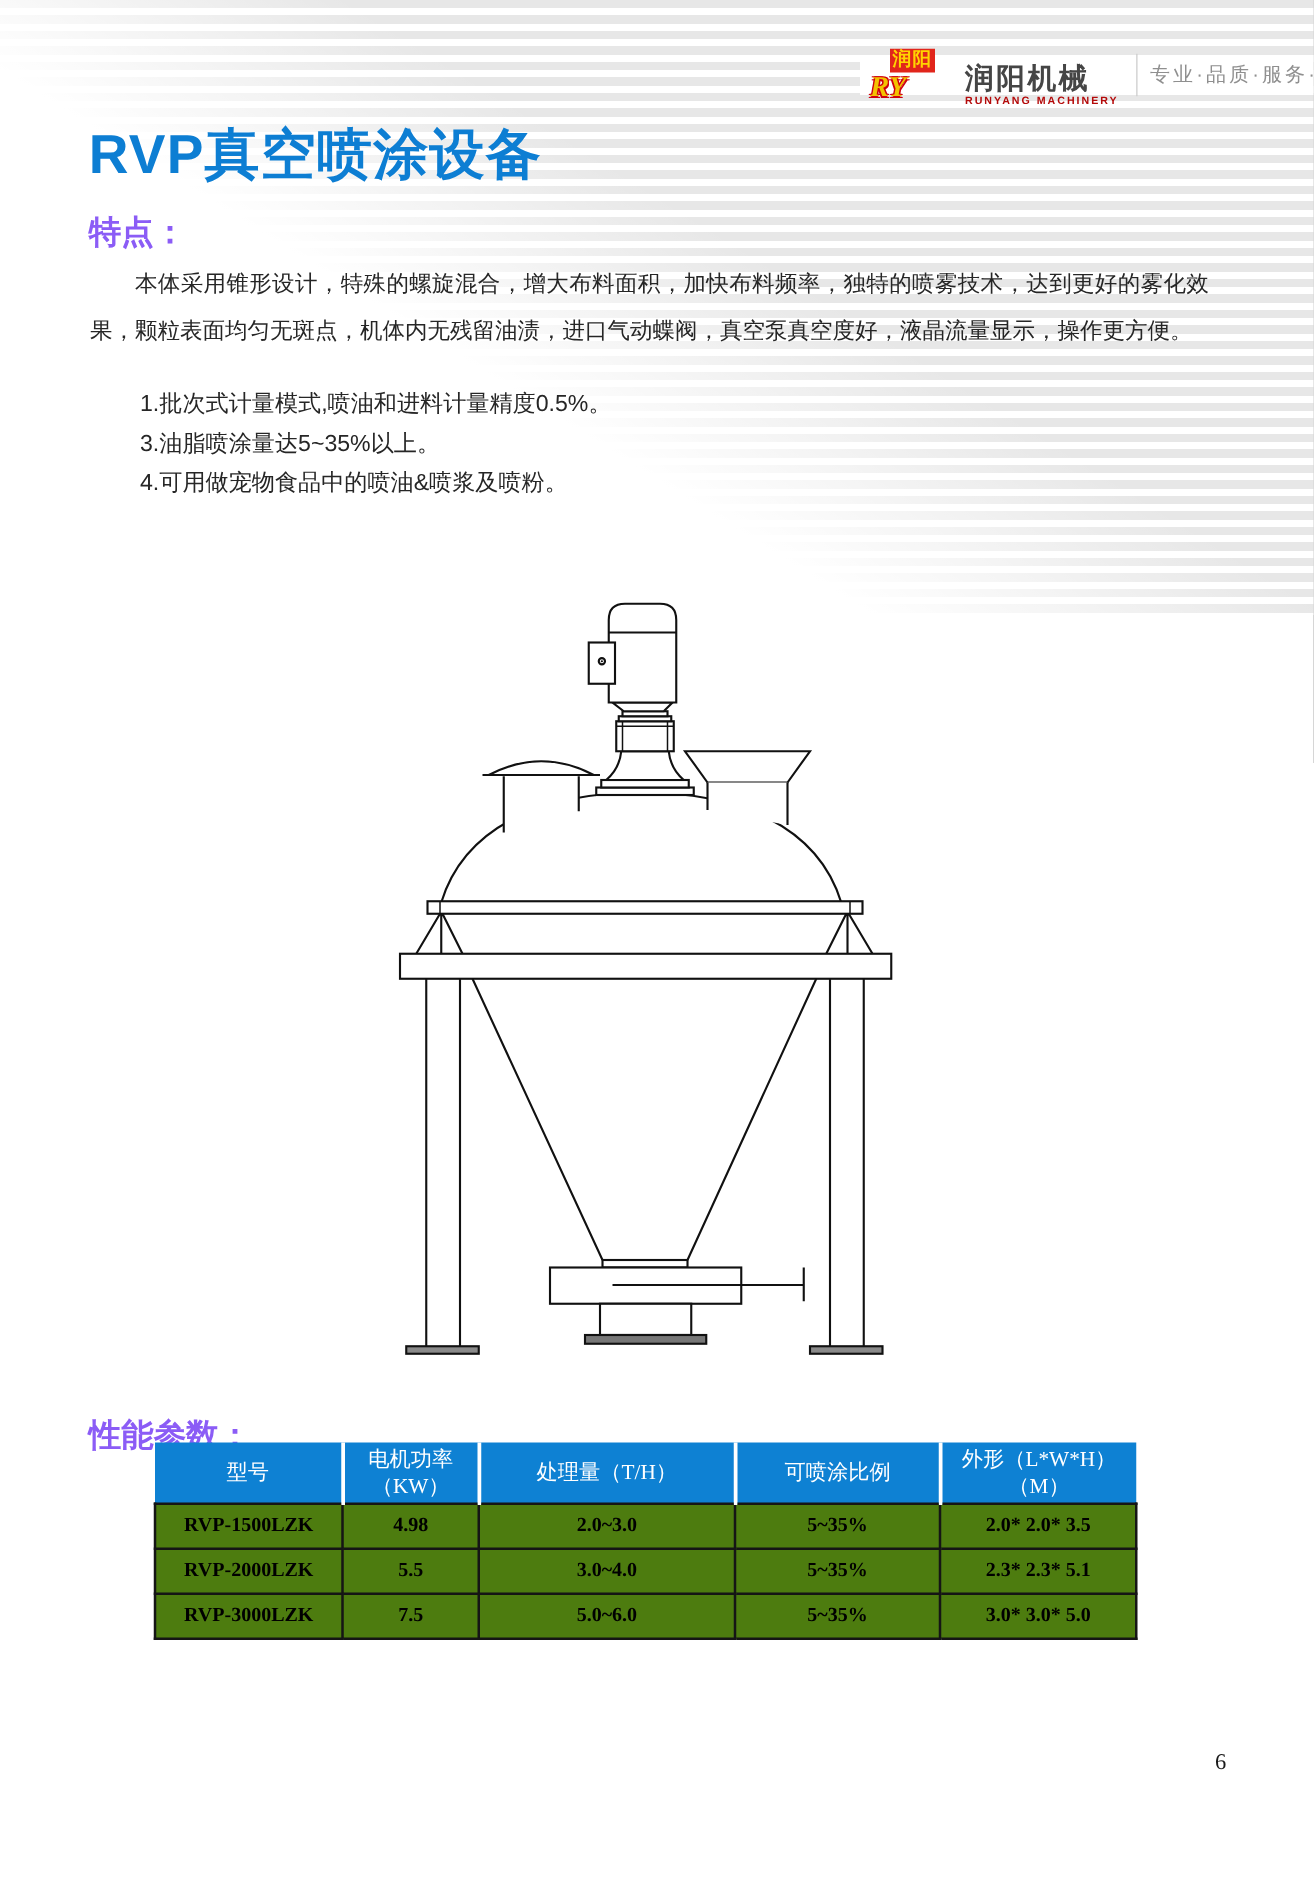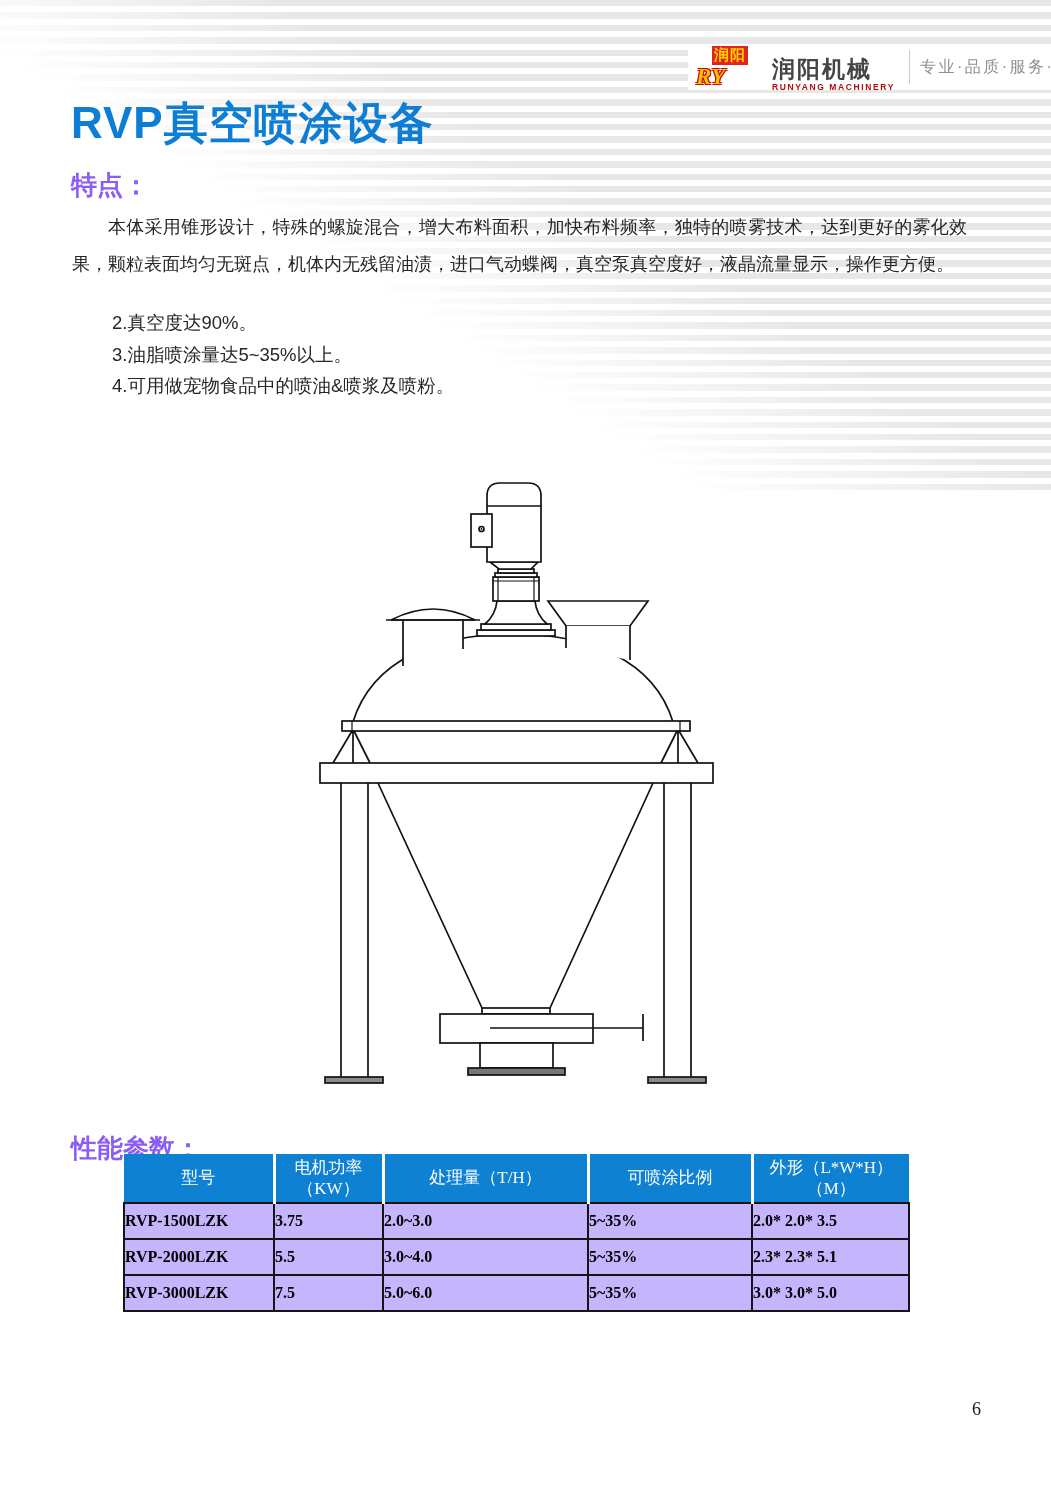--- a/index.html
+++ b/index.html
@@ -13,21 +13,21 @@
     position:absolute;left:0;top:0;width:1051px;height:492px;
     background:repeating-linear-gradient(180deg,
       #e7e7e7 0px,#e7e7e7 6.5px,#ffffff 6.5px,#ffffff 12.4px);
   }
   .stripes::after{
     content:"";position:absolute;inset:0;
     background:linear-gradient(32deg,#ffffff 0%,#ffffff 38%,rgba(255,255,255,0) 58%);
   }
   
   .logo-band{
-    position:absolute;left:688px;top:44px;right:0;height:46px;
+    position:absolute;left:688px;top:44px;right:0;height:32px;
     background:#ffffff;display:flex;align-items:center;padding-left:8px;box-sizing:border-box;
   }
   .emblem{position:relative;width:70px;height:42px;flex:0 0 auto;}
   .emblem-cn{
     position:absolute;left:16px;top:0;
     background:#e1251b;color:#ffd400;font-weight:700;font-size:15px;
     padding:1px 2px;letter-spacing:1px;line-height:1.1;
   }
   .emblem-ry{
     position:absolute;left:0;bottom:-2px;
@@ -65,23 +65,23 @@
     border-collapse:collapse;table-layout:fixed;font-family:Liberation Serif, serif;
   }
   .spec-table th{
     background:#0e81d3;color:#ffffff;font-size:17px;font-weight:400;
     height:48px;text-align:center;vertical-align:middle;
     white-space:pre-line;line-height:1.25;border:none;border-right:3px solid #ffffff;
     padding:0;
   }
   .spec-table th:last-child{border-right:none;}
   .spec-table td{
-    height:34px;vertical-align:middle;
+    height:34px;text-align:center;vertical-align:middle;
     font-size:16px;font-weight:700;color:#000000;
-    border:2px solid #151515;padding:0;background:#c4b5fd;
+    border:2px solid #151515;padding:0;background:#4d7c0f;
   }
   .page-number{
     position:absolute;left:972px;top:1399px;font-size:18px;color:#1a1a1a;
     font-family:"Liberation Serif","DejaVu Serif",serif;
   }
 </style>
 </head>
 <body>
 
 <div class="page">
@@ -98,21 +98,21 @@
       <div class="company-en">RUNYANG MACHINERY</div>
     </div>
     <div class="header-sep"></div>
     <div class="tagline">专业·品质·服务·创新</div>
   </div>
 
   <div class="page-title">RVP真空喷涂设备</div>
   <div class="section-heading features-heading">特点：</div>
   <div class="intro-par">本体采用锥形设计，特殊的螺旋混合，增大布料面积，加快布料频率，独特的喷雾技术，达到更好的雾化效果，颗粒表面均匀无斑点，机体内无残留油渍，进口气动蝶阀，真空泵真空度好，液晶流量显示，操作更方便。</div>
   <ul class="feature-list">
-    <li>2.真空度达90%。</li>
+    <li>1.批次式计量模式,喷油和进料计量精度0.5%。</li>
     <li>3.油脂喷涂量达5~35%以上。</li>
     <li>4.可用做宠物食品中的喷油&amp;喷浆及喷粉。</li>
   </ul>
 
   <svg class="diagram" viewBox="300 470 460 620" fill="none" stroke="#111" stroke-width="1.7">
 
     <path d="M353,722 C372,660 436,634 513,634 C590,634 654,660 673,722"></path>
 
     <path d="M391,620 Q433,598 475,620 Z" fill="#fff"></path>
     <path d="M386,620 H480"></path>
@@ -176,21 +176,21 @@
 （KW）</th>
         <th>处理量（T/H）</th>
         <th>可喷涂比例</th>
         <th>外形（L*W*H）
 （M）</th>
       </tr>
     </thead>
     <tbody>
       <tr>
         <td>RVP-1500LZK</td>
-        <td>3.75</td>
+        <td>4.98</td>
         <td>2.0~3.0</td>
         <td>5~35%</td>
         <td>2.0* 2.0* 3.5</td>
       </tr>
       <tr>
         <td>RVP-2000LZK</td>
         <td>5.5</td>
         <td>3.0~4.0</td>
         <td>5~35%</td>
         <td>2.3* 2.3* 5.1</td>

